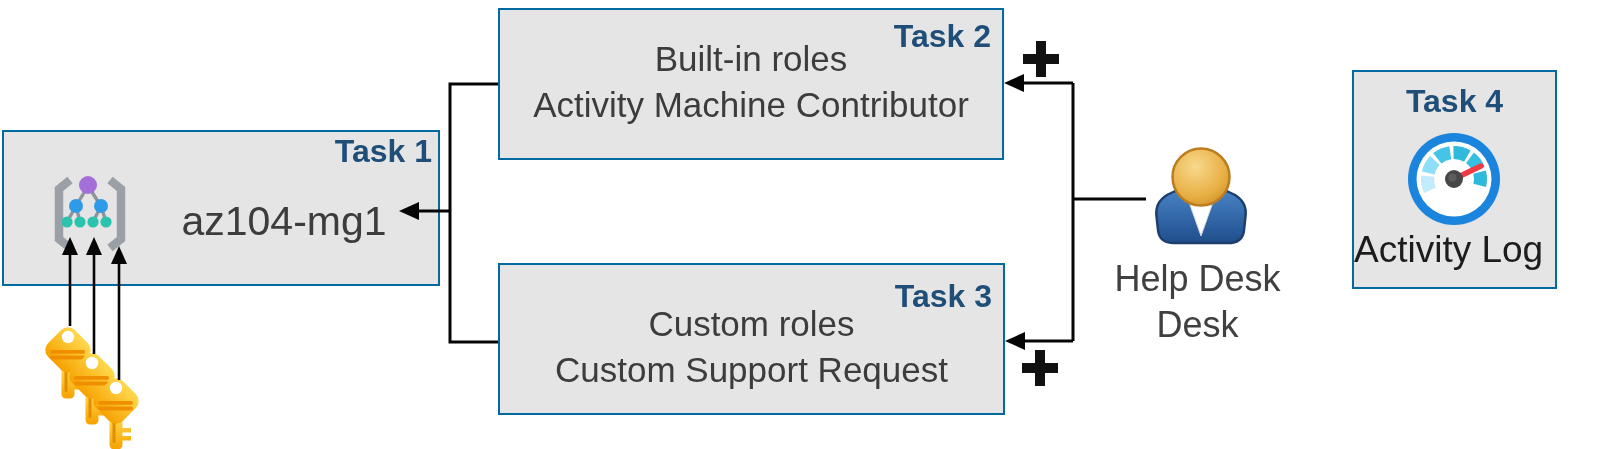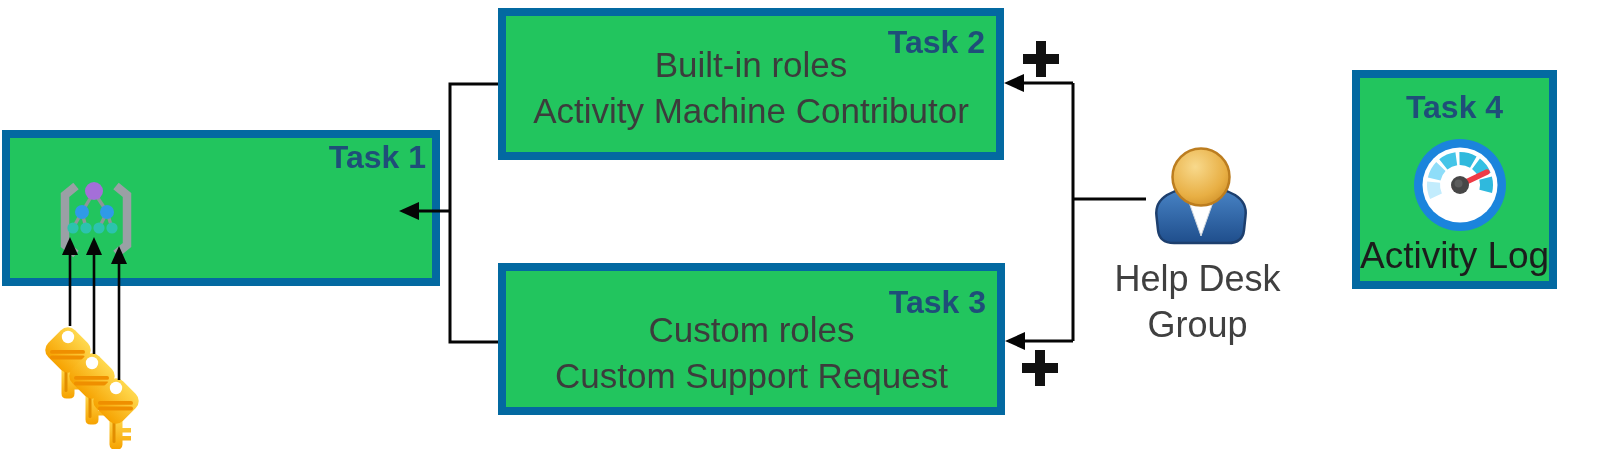--- a/index.html
+++ b/index.html
@@ -1,38 +1,39 @@
 <!DOCTYPE html>
 <html><head>
 <meta charset="utf-8">
 <style>
   html,body{margin:0;padding:0;background:#fff;}
   .canvas{position:relative;width:1606px;height:449px;background:#ffffff;
           font-family:"Liberation Sans",sans-serif;overflow:hidden;}
-  .box{position:absolute;background:#22c55e;border:8px solid #0369a1;box-sizing:border-box;}
+  .box{position:absolute;background:#e5e5e5;border:2px solid #0369a1;box-sizing:border-box;}
   .task-label{position:absolute;color:#1f4e79;font-weight:bold;font-size:32px;line-height:34px;white-space:nowrap;}
   .box-lines{position:absolute;left:0;right:0;text-align:center;color:#3c3c3c;
              font-size:35px;line-height:46px;white-space:nowrap;}
   .title-text{position:absolute;text-align:center;color:#3c3c3c;font-size:41px;line-height:44px;white-space:nowrap;}
   .caption-text{position:absolute;left:0;right:0;text-align:left;color:#1c1c1c;font-size:37px;line-height:40px;white-space:nowrap;}
   .actor-text{position:absolute;left:1095px;top:256px;width:205px;text-align:center;
               color:#404040;font-size:36px;line-height:46px;}
   .icon-svg{position:absolute;display:block;}
   .overlay{position:absolute;left:0;top:0;pointer-events:none;}
   .plus{position:absolute;width:36px;height:36px;}
   .plus::before{content:"";position:absolute;left:0;top:13px;width:36px;height:10px;background:#111;}
   .plus::after{content:"";position:absolute;left:13px;top:0;width:10px;height:36px;background:#111;}
 </style>
 </head>
 <body>
 
 <div class="canvas">
 
   <div class="box" style="left:2px;top:130px;width:438px;height:156px;">
     <div class="task-label" style="right:6px;top:2px;">Task 1</div>
+    <div class="title-text" style="left:130px;right:4px;top:67px;">az104-mg1</div>
 
     <svg class="icon-svg" style="left:35px;top:29px;" width="110" height="95" viewBox="40 165 110 95">
       <g fill="none" stroke="#9aa0a5" stroke-width="8.5" stroke-linejoin="miter">
         <path d="M71,184 L60,193 L60,243 L71,252"></path>
         <path d="M111,184 L122,193 L122,243 L111,252"></path>
       </g>
       <g stroke="#8e949a" stroke-width="3.4">
         <line x1="89" y1="190" x2="77" y2="210"></line>
         <line x1="89" y1="190" x2="102" y2="210"></line>
         <line x1="77" y1="210" x2="68" y2="226"></line>
@@ -100,21 +101,21 @@
       </radialGradient>
     </defs>
     <path d="M1167,195 C1178,188.5 1190,187 1201,187 C1212,187 1224,188.5 1235,195
              C1243,200 1246.5,208 1245.5,216 L1244,230 C1243,240 1237,243 1228,243
              L1174,243 C1165,243 1159,240 1158,230 L1156.5,216 C1155.5,208 1159,200 1167,195 Z" fill="url(#bodyGrad)" stroke="#1d3f6e" stroke-width="2.5"></path>
     <path d="M1185,191 L1201,236 L1217,191 Z" fill="#ffffff" stroke="#cfd6dd" stroke-width="1"></path>
     <circle cx="1201" cy="177" r="28.5" fill="url(#headGrad)" stroke="#bc7d1f" stroke-width="2.5"></circle>
   </svg>
   <div class="actor-text">
     <div>Help Desk</div>
-    <div>Group</div>
+    <div>Desk</div>
   </div>
 
   <svg class="icon-svg" style="left:30px;top:315px;" width="140" height="134" viewBox="30 315 140 134">
     <defs>
       <linearGradient id="keyGrad" x1="0" y1="0" x2="0" y2="1">
         <stop offset="0" stop-color="#ffd94f"></stop>
           <stop offset="1" stop-color="#f6a200"></stop>
       </linearGradient>
       <g id="keyShape">
         <path d="M-6.5,16 L6.5,16 L6.5,27 L15,27 L15,31.5 L6.5,31.5 L6.5,35 L15,35 L15,39.5 L6.5,39.5 L6.5,43.5

